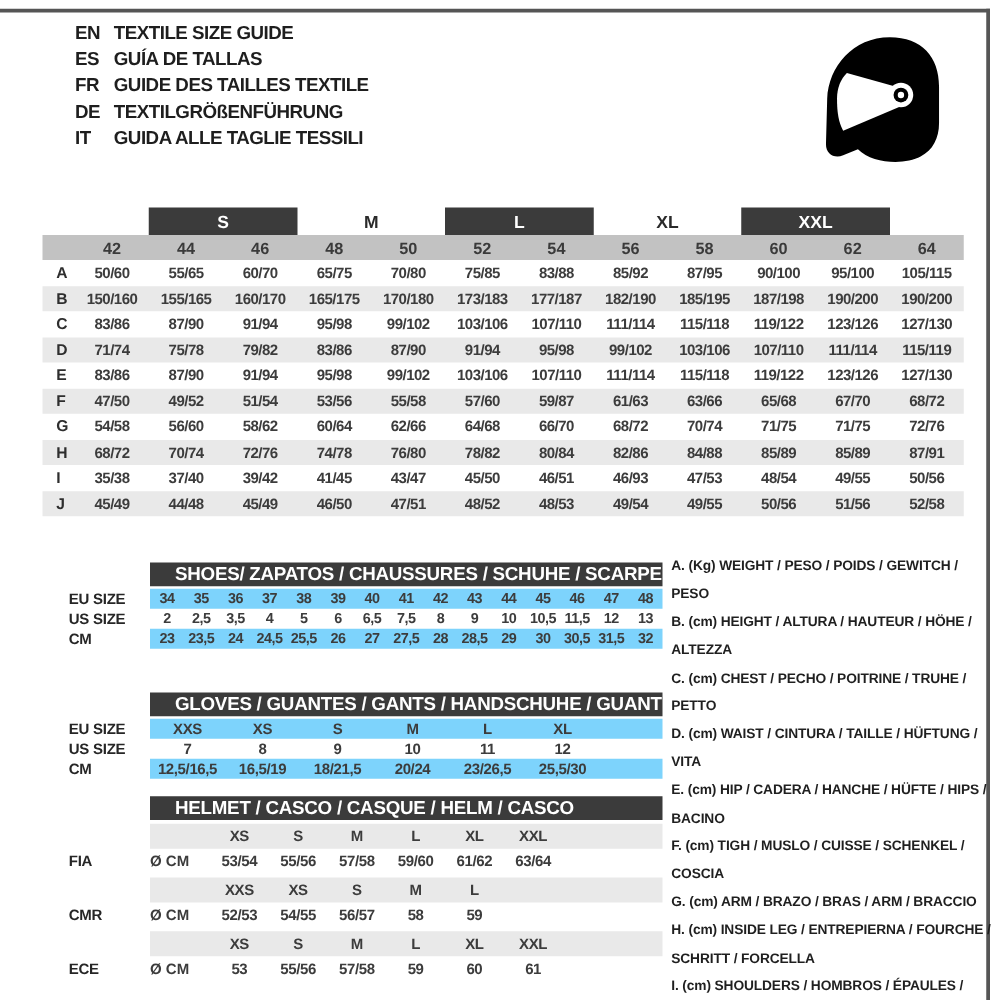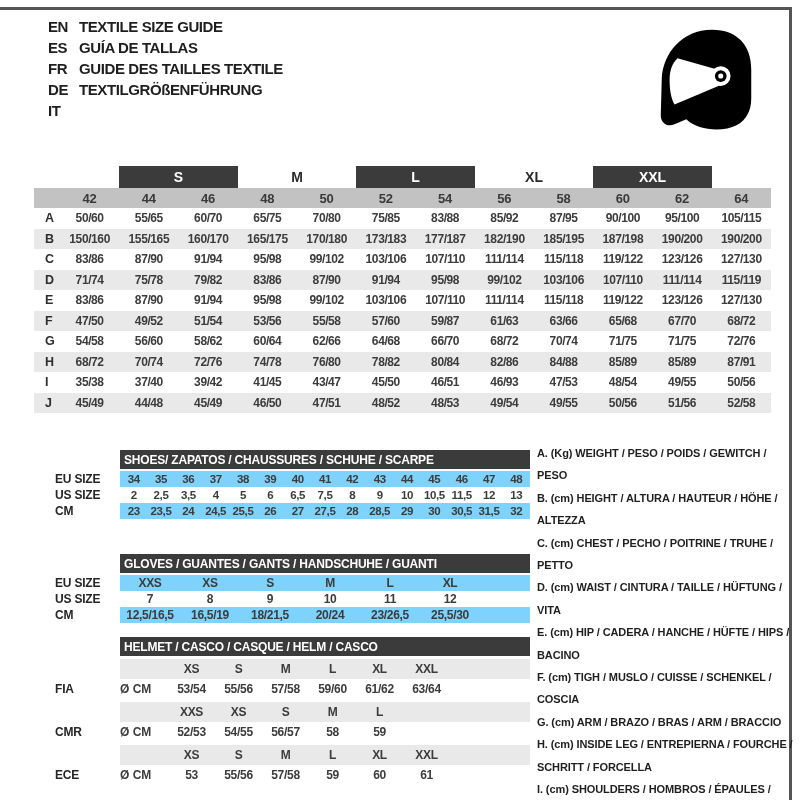--- a/index.html
+++ b/index.html
@@ -4,21 +4,21 @@
 <style>
   html,body{margin:0;padding:0;}
   body{
     width:800px;height:800px;position:relative;background:#ffffff;
     font-family:"Liberation Sans", sans-serif;color:#3c3c3c;overflow:hidden;
   }
   .frame-top{position:absolute;left:0;top:7px;width:792px;height:3px;background:#555555;}
   .frame-right{position:absolute;left:789px;top:7px;width:3px;height:793px;background:#555555;}
 
   
-  .lang{position:absolute;left:48px;top:16px;}
+  .lang{position:absolute;left:60px;top:16px;}
   .lang-row{display:flex;line-height:21px;font-weight:bold;font-size:15px;color:#1e1e1e;letter-spacing:-0.4px;}
   .lang-code{width:31px;}
 
   
   .helmet-icon{position:absolute;left:646px;top:20px;width:120px;height:118px;}
 
   
   .main-table{position:absolute;left:34px;top:166px;width:737px;}
   .size-groups{margin-left:26px;display:grid;grid-template-columns:repeat(12,1fr);height:22px;}
   .size-group{display:flex;align-items:center;justify-content:center;font-weight:bold;font-size:14px;color:#2a2a2a;}
@@ -31,21 +31,21 @@
   .col-band .cell{font-size:13px;color:#3a3a3a;}
   .m-row{display:flex;height:20.5px;}
   .m-row.stripe{background:#e9e9e9;}
   .letter{width:26px;display:flex;align-items:center;padding-left:11px;box-sizing:border-box;font-weight:bold;font-size:12.5px;color:#2e2e2e;}
   .m-row .cell{font-size:12px;letter-spacing:-0.4px;}
 
   
   .section{position:absolute;left:34px;width:496px;}
   .shoes{top:450px;} .gloves{top:554px;} .helmet{top:637px;}
   .sec-header{margin-left:86px;height:19px;background:#3b3b3b;color:#ffffff;display:flex;align-items:center;
-    padding-left:4px;box-sizing:border-box;font-weight:bold;font-size:12px;letter-spacing:-0.2px;white-space:nowrap;}
+    padding-left:20px;box-sizing:border-box;font-weight:bold;font-size:15px;letter-spacing:-0.2px;white-space:nowrap;}
   .s-row{display:flex;height:16px;}
   .s-row.first{margin-top:2px;}
   .s-label{width:86px;display:flex;align-items:center;padding-left:21px;box-sizing:border-box;
     font-weight:bold;font-size:12px;color:#262626;letter-spacing:-0.2px;}
   .s-table{flex:1;display:grid;}
   .s-row.band .s-table{background:#7dd3fc;}
   .shoes .s-table{grid-template-columns:repeat(15,1fr);}
   .shoes .cell{font-size:11.5px;letter-spacing:-0.4px;}
   .gloves .s-table{grid-template-columns:repeat(6,60px);}
   .gloves .cell{font-size:12px;letter-spacing:-0.3px;}
@@ -80,20 +80,21 @@
   <div class="lang-row">
     <span class="lang-code">FR</span>
     <span>GUIDE DES TAILLES TEXTILE</span>
   </div>
   <div class="lang-row">
     <span class="lang-code">DE</span>
     <span>TEXTILGRÖßENFÜHRUNG</span>
   </div>
   <div class="lang-row">
     <span class="lang-code">IT</span>
+    <span>GUIDA ALLE TAGLIE TESSILI</span>
   </div>
 </div>
 
 <svg class="helmet-icon" viewBox="0 0 120 120">
   <path fill="#000000" d="M66 10 C36 10 16 34 15 60 L14 97 C14 105 21 109 28 106 L40 101 C52 113 78 114 91 107 C101 102 106 92 106 80 L106 50 C106 26 92 10 66 10 Z"></path>
   <path fill="#ffffff" d="M23 60 C23 51 26 44 31 39 L74 51 C81 53 82 62 75 66 L28 86 C24 79 23 70 23 60 Z"></path>
   <circle cx="75" cy="57" r="10" fill="#ffffff"></circle>
   <circle cx="75" cy="57" r="6" fill="#000000"></circle>
   <circle cx="75" cy="57" r="2.6" fill="#ffffff"></circle>
 </svg>

